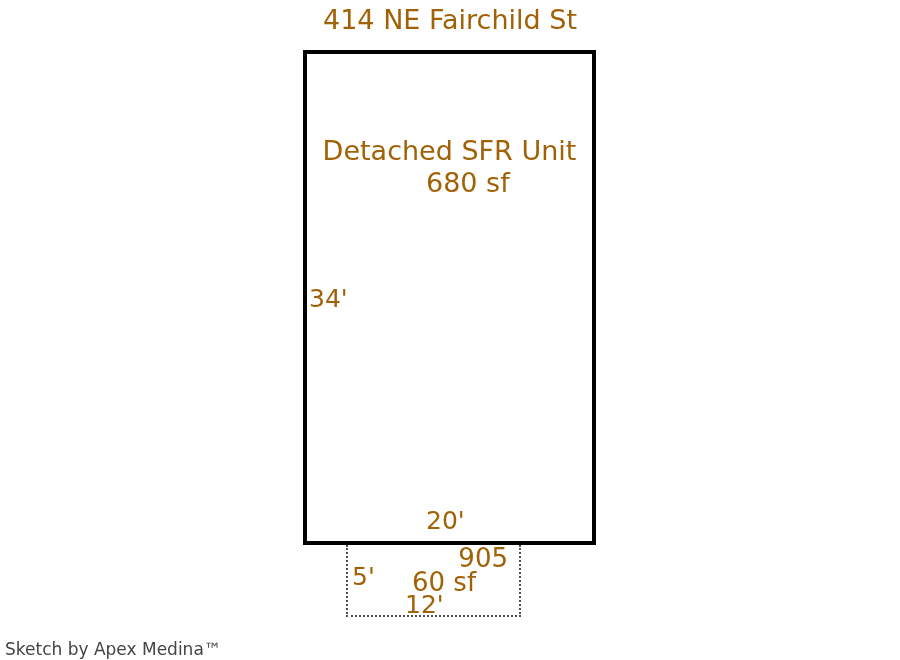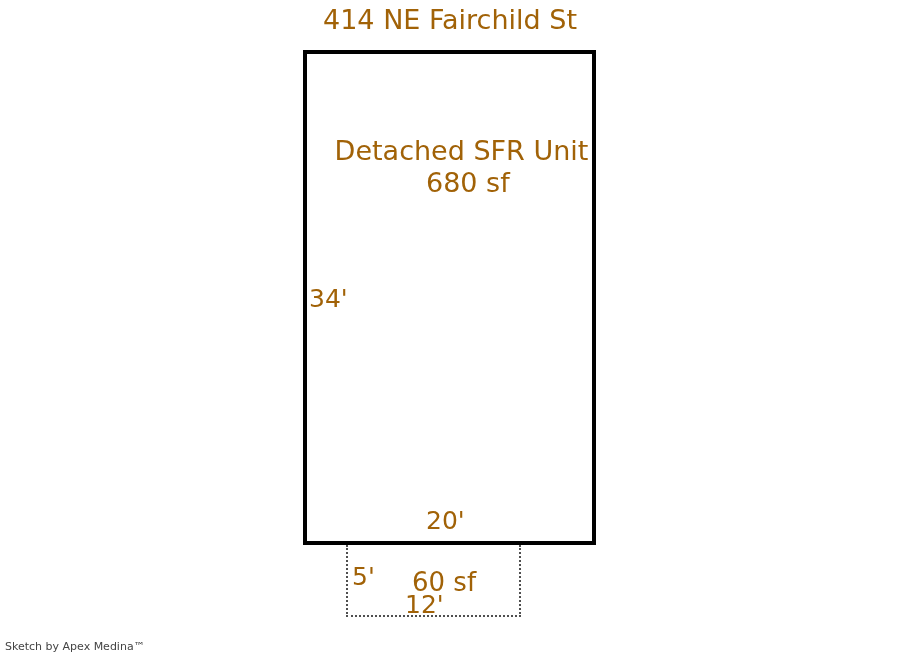--- a/index.html
+++ b/index.html
@@ -38,21 +38,20 @@
     border: 4px solid #000000;
     box-sizing: border-box;
     background: #ffffff;
   }
   .unit-name {
     left: 303px;
     width: 293px;
     top: 137px;
     text-align: center;
     font-size: 27px;
-    padding-left: 12px;
   }
   .unit-area {
     left: 426px;
     top: 169px;
     font-size: 27px;
   }
   .dim {
     font-size: 25px;
     font-weight: 400;
   }
@@ -80,21 +79,21 @@
     left: 412px;
     width: 100px;
     top: 569px;
     font-size: 26px;
   }
   .dim-left-acc   { left: 352px; top: 564px; }
   .dim-bottom-acc { left: 405px; top: 592px; }
   .footer {
     left: 5px;
     top: 641px;
-    font-size: 11px;
+    font-size: 17px;
     color: #444444;
   }
 </style>
 </head>
 <body>
 
 <div class="canvas">
 
   <div class="txt title">414 NE Fairchild St</div>
 
@@ -103,20 +102,21 @@
   <div class="txt unit-name">Detached SFR Unit</div>
 
   <div class="txt unit-area">680 sf</div>
 
   <div class="txt dim dim-left-main">34'</div>
 
   <div class="txt dim dim-bottom-main">20'</div>
 
   <div class="dashed-rect"></div>
 
+  <div class="txt acc-name">905</div>
 
   <div class="txt acc-area">60 sf</div>
 
   <div class="txt dim dim-left-acc">5'</div>
 
   <div class="txt dim dim-bottom-acc">12'</div>
 
   <div class="txt footer">Sketch by Apex Medina™</div>
 
 </div>

